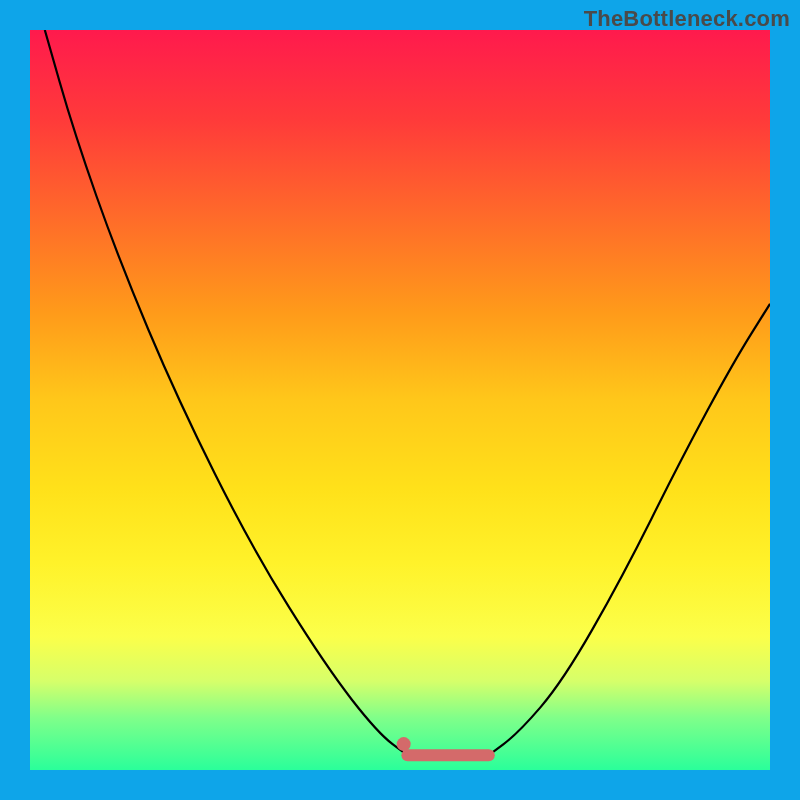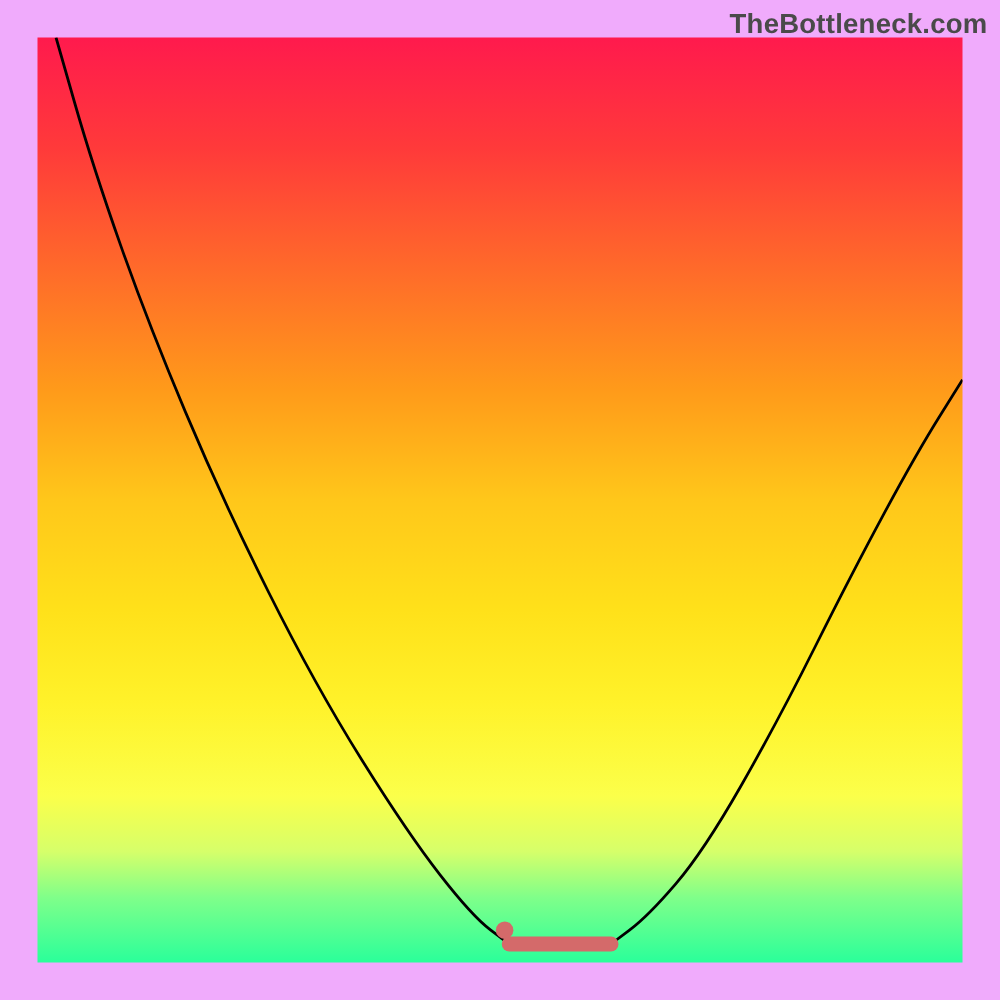--- a/index.html
+++ b/index.html
@@ -1,16 +1,16 @@
 <!DOCTYPE html>
 <html><head>
 <meta charset="utf-8">
 <style>
   html,body{margin:0;padding:0;width:800px;height:800px;background:#000;overflow:hidden;font-family:Arial,Helvetica,sans-serif}
-  .outer{position:relative;width:800px;height:800px;background:#f0abfc}
+  .outer{position:relative;width:800px;height:800px;background:#0ea5e9}
   .plot{position:absolute;left:30px;top:30px;width:740px;height:740px;
         background:linear-gradient(to bottom,
           #ff1a4d 0%,
           #ff3a3a 12%,
           #ff6a2a 25%,
           #ff9a1a 38%,
           #ffc71a 50%,
           #ffe11a 62%,
           #fff22a 72%,
           #fbff4a 82%,

